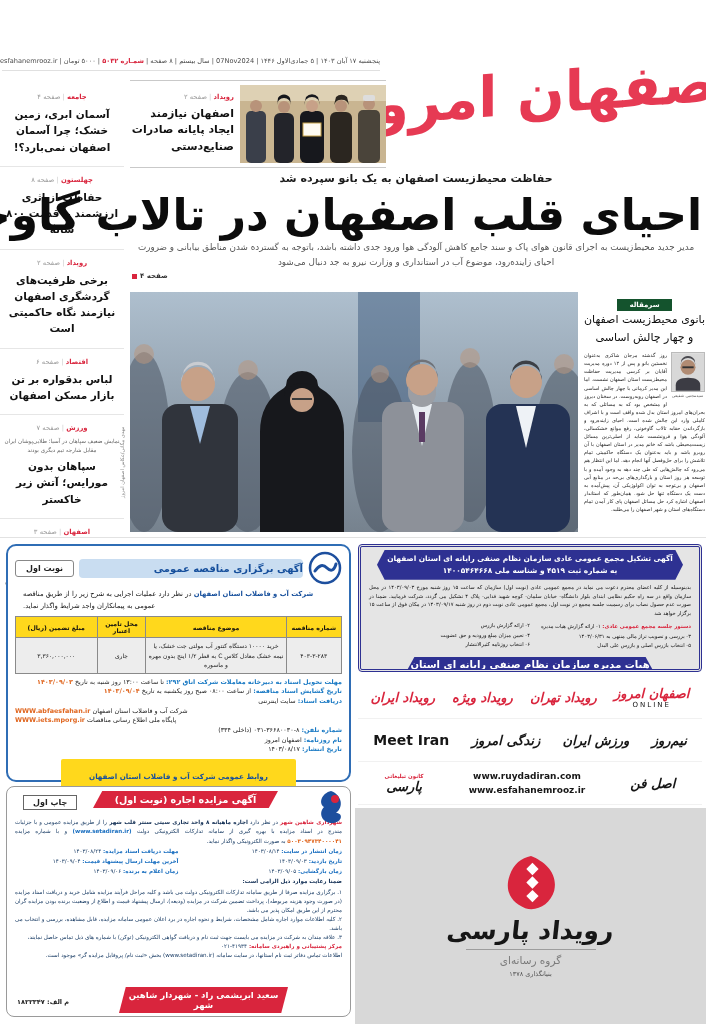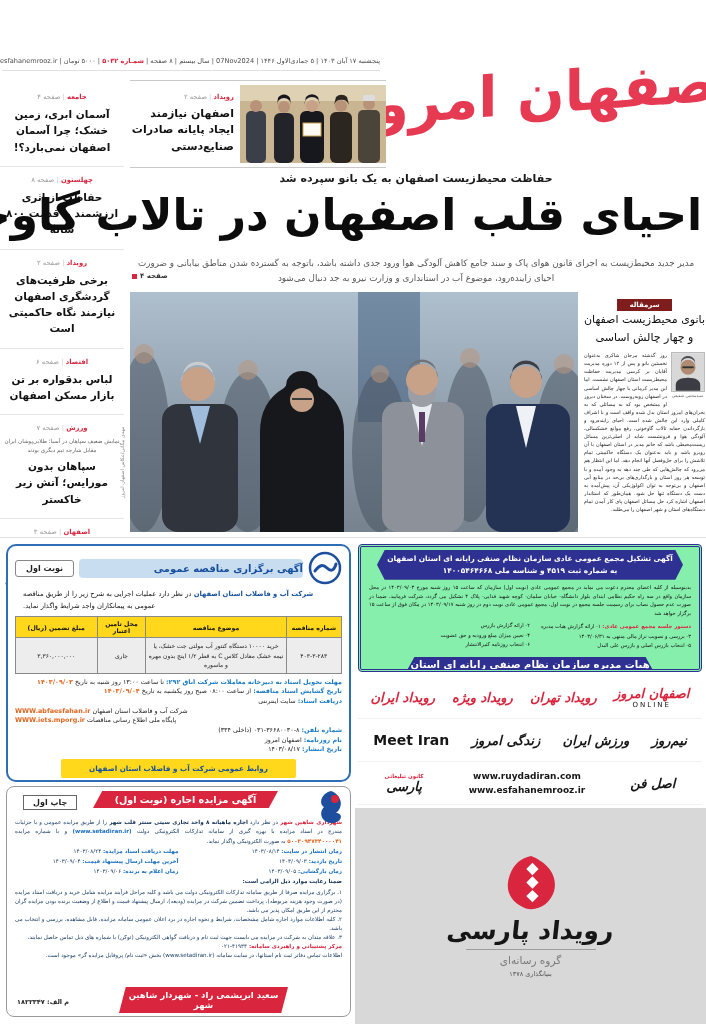--- a/index.html
+++ b/index.html
@@ -26,30 +26,30 @@
   .topstory{position:absolute;top:80px;left:130px;width:256px;height:88px;border-top:1px solid #c9c9c9;border-bottom:1px solid #c9c9c9;
         display:flex;direction:rtl;align-items:center;gap:6px;padding:4px 0}
   .ts-photo{flex:0 0 146px;height:78px}
   .ts-photo svg{width:100%;height:100%;display:block}
   .ts-text{flex:1;text-align:right}
   .ts-title{font-size:11px;font-weight:bold;line-height:1.5;margin-top:4px}
   
   .lead{position:absolute;top:172px;left:130px;width:572px;text-align:center;direction:rtl}
   .lead-kicker{font-size:11px;font-weight:bold;color:#1a1a1a}
   .lead-title{font-size:44px;font-weight:bold;color:#0c0c0c;margin-top:4px;letter-spacing:-1px;white-space:nowrap}
-  .lead-sub{font-size:8.8px;color:#555;line-height:1.75;margin-top:16px}
+  .lead-sub{font-size:8.8px;color:#555;line-height:1.75;margin-top:0}
   .lead-pageref{position:absolute;top:272px;left:132px;display:flex;align-items:center;gap:3px;font-size:7px;font-weight:bold;color:#333}
   .lead-pageref .sq{width:5px;height:5px;background:#d9253d;display:inline-block}
   .lead-photo{position:absolute;top:292px;left:130px;width:448px;height:240px}
   .lead-photo svg{width:100%;height:100%;display:block}
   .photo-credit{position:absolute;top:395px;left:119px;height:135px;font-size:5px;color:#8a8a8a;
         writing-mode:vertical-rl;transform:rotate(180deg);text-align:center}
   
   .editorial{position:absolute;top:292px;left:584px;width:121px;height:246px;direction:rtl;text-align:center;overflow:hidden}
-  .ed-tag{display:inline-block;background:#7f1d1d;color:#fff;font-size:7px;font-weight:bold;padding:2px 12px}
+  .ed-tag{display:inline-block;background:#14532d;color:#fff;font-size:7px;font-weight:bold;padding:2px 12px}
   .ed-title{font-size:11px;font-weight:normal;line-height:1.6;margin:0 0 5px;color:#0d0d0d}
   .ed-body{font-size:5px;line-height:1.62;text-align:justify;color:#222}
   .ed-photo{float:right;width:35px;margin:1px 0 2px 3px}
   .ed-photo svg{width:34px;height:40px;display:block;border:1px solid #bbb}
   .ed-author{font-size:4.2px;color:#555;margin-top:1px;text-align:center}
   .rule-mid{position:absolute;top:537px;left:0;width:706px;height:1px;background:#e2e2e2}
   
   .water-ad{position:absolute;top:544px;left:6px;width:345px;height:238px;border:2px solid #2f6db5;border-radius:10px;background:#fff;
         direction:rtl;padding:5px 7px}
   .wa-head{display:flex;align-items:center;gap:5px}
@@ -58,23 +58,23 @@
   .wa-round{border:1px solid #888;border-radius:3px;font-size:8px;font-weight:bold;padding:3px 10px;color:#222}
   .wa-intro{font-size:6.8px;text-align:left;line-height:1.7;margin:4px 8px;color:#111}
   .wa-company{color:#164f9c;font-weight:bold}
   .wa-table{width:100%;border-collapse:collapse;margin:2px 0 4px}
   .wa-table th{background:#ffd81c;border:1px solid #8a8a8a;padding:3px 2px;font-size:6.2px;color:#111}
   .wa-table td{background:#ededed;border:1px solid #8a8a8a;padding:3px 2px;font-size:6px;text-align:center;color:#222;line-height:1.6}
   .wa-line{font-size:6.4px;line-height:1.5;color:#222;text-align:right}
   .wa-line.center{text-align:left}
   .wa-lbl{color:#1a7ac4;font-weight:bold}
   .wa-hl{color:#e0661f;font-weight:bold}
-  .wa-footer{background:#ffd81c;color:#164f9c;font-weight:bold;font-size:7.2px;text-align:center;width:235px;margin:4px auto 0;padding:5px 0;border-radius:2px}
-  
-  .union-ad{position:absolute;top:544px;left:358px;width:344px;height:128px;border:3px double #2e3192;border-radius:4px;background:#86efac;
+  .wa-footer{background:#ffd81c;color:#164f9c;font-weight:bold;font-size:7.2px;text-align:center;width:235px;margin:4px auto 0;padding:13px 0;border-radius:2px}
+  
+  .union-ad{position:absolute;top:544px;left:358px;width:344px;height:128px;border:3px double #2e3192;border-radius:4px;background:#e5e5e5;
         direction:rtl;padding:3px 6px;overflow:hidden}
   .un-title{background:#2e3192;color:#fff;font-size:7.4px;font-weight:bold;text-align:center;padding:3px 8px;line-height:1.6;margin:0 10px;
         clip-path:polygon(0 50%,2.5% 0,97.5% 0,100% 50%,97.5% 100%,2.5% 100%)}
   .un-body{font-size:5.2px;line-height:1.7;text-align:justify;color:#111;margin:3px 2px}
   .un-agenda{display:flex;font-size:5.2px;line-height:1.85;color:#111;margin:0 2px}
   .un-col{flex:1}
   .un-label{color:#d9253d;font-weight:bold;font-size:5.4px}
   .un-footer{background:#2e3192;color:#fff;font-size:10px;font-weight:bold;text-align:center;padding:2.5px 0;margin:6px 40px 0;
         clip-path:polygon(0 50%,3% 0,97% 0,100% 50%,97% 100%,3% 100%)}
   

